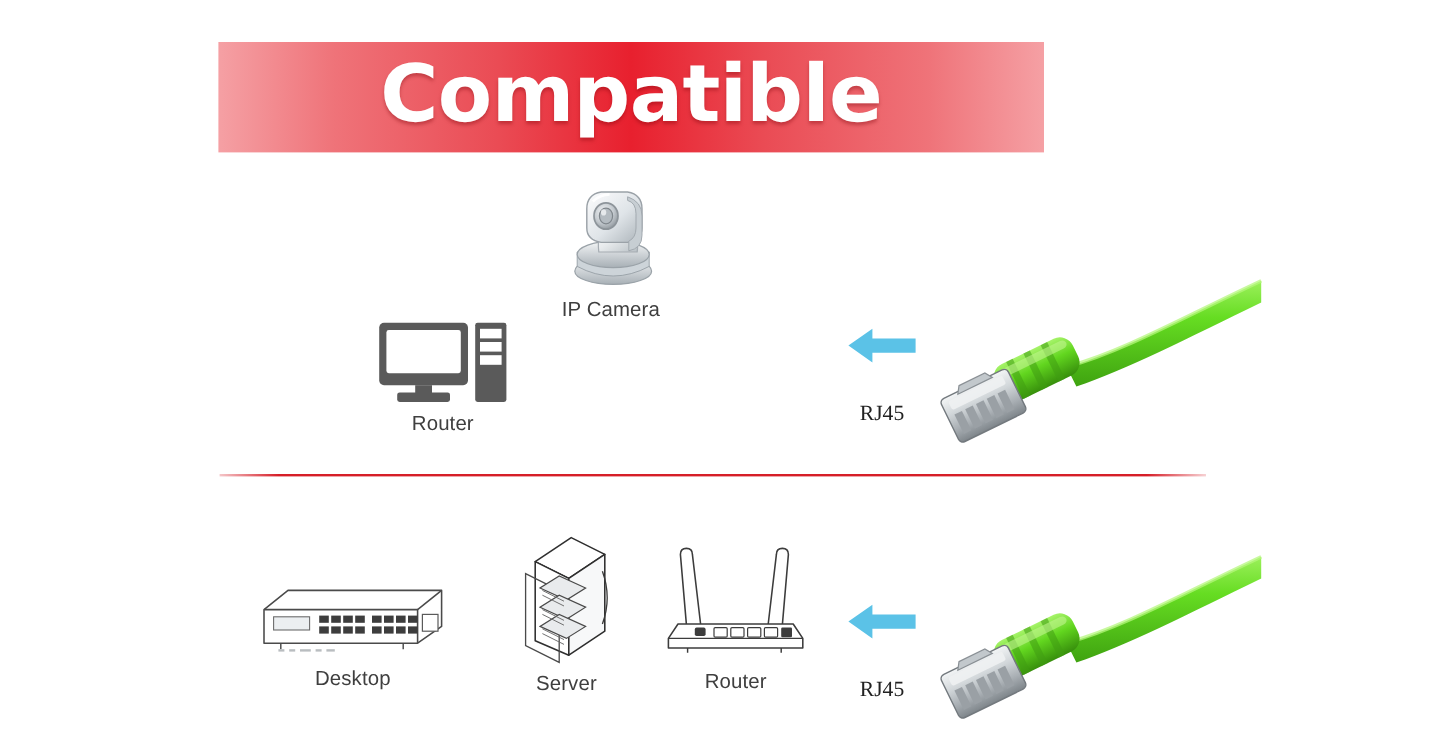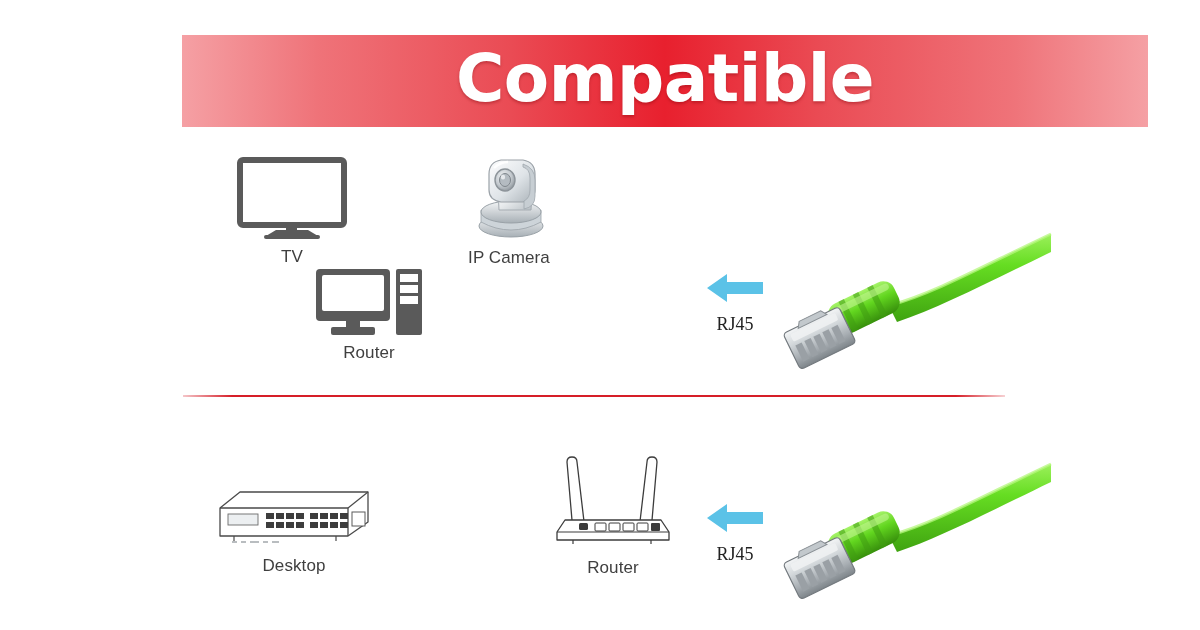--- a/index.html
+++ b/index.html
@@ -17,21 +17,21 @@
     width: 1200px;
     height: 630px;
     background: #ffffff;
   }
 
   
   .banner {
     position: absolute;
     left: 182px;
     top: 35px;
-    width: 966px;
+    width: 688px;
     height: 92px;
     background: linear-gradient(90deg,
         #f5a0a4 0%,
         #ef7379 14%,
         #ea4b54 34%,
         #e8202e 50%,
         #ea4b54 66%,
         #ef7379 86%,
         #f5a0a4 100%);
   }
@@ -106,46 +106,35 @@
   .n-router  { left: 551px; top: 448px; justify-content: center; }
   .arrow-2   { left: 707px; top: 502px; }
   .cable-2   { left: 793px; top: 462px; }
 
   .arrow-block {
     position: absolute;
     display: flex;
     flex-direction: column;
     align-items: center;
   }
-  .arrow-block .label-serif { margin-top: 10px; }
+  .arrow-block .label-serif { margin-top: 30px; }
 
   .cable-block { position: absolute; }
 
   svg { display: block; overflow: visible; }
 </style>
 </head>
 <body>
 
 <div id="canvas">
 
   <div class="banner">
     <div class="banner-title">Compatible</div>
   </div>
 
-  <div class="node n-tv">
-    <div class="art">
-      <svg width="112" height="84" viewBox="0 0 112 84">
-        <rect x="4" y="3" width="104" height="65" rx="3" fill="none" stroke="#5a5a5a" stroke-width="6"></rect>
-        <rect x="50" y="68" width="11" height="8" fill="#5a5a5a"></rect>
-        <path d="M30 79 L82 79 L72 73 L40 73 Z" fill="#5a5a5a"></path>
-        <rect x="28" y="78" width="56" height="4" rx="2" fill="#5a5a5a"></rect>
-      </svg>
-    </div>
-    <div class="label">TV</div>
-  </div>
 
   <div class="node n-ipcam">
     <div class="art">
       <svg width="92" height="90" viewBox="0 0 92 90">
         <defs>
           <linearGradient id="camBody" x1="0" y1="0" x2="1" y2="1">
             <stop offset="0%" stop-color="#ffffff"></stop>
             <stop offset="45%" stop-color="#e8ebed"></stop>
             <stop offset="100%" stop-color="#b9c0c5"></stop>
           </linearGradient>
@@ -303,20 +292,49 @@
             <rect x="31" y="63" width="5" height="2"></rect>
           <rect x="40" y="63" width="9" height="2"></rect>
             <rect x="53" y="63" width="5" height="2"></rect>
           <rect x="62" y="63" width="7" height="2"></rect>
         </g>
       </svg>
     </div>
     <div class="label">Desktop</div>
   </div>
 
+  <div class="node n-server">
+    <div class="art">
+      <svg width="80" height="112" viewBox="0 0 80 112">
+
+        <path d="M14 26 L44 6 L72 20 L42 40 Z" fill="#ffffff" stroke="#2f2f2f" stroke-width="1.3" stroke-linejoin="round"></path>
+
+        <path d="M14 26 L42 40 L42 104 L14 92 Z" fill="#ffffff" stroke="#2f2f2f" stroke-width="1.3" stroke-linejoin="round"></path>
+
+        <path d="M42 40 L72 20 L72 84 L42 104 Z" fill="#f7f8f9" stroke="#2f2f2f" stroke-width="1.3" stroke-linejoin="round"></path>
+
+        <path d="M6 36 L34 50 L34 110 L6 96 Z" fill="none" stroke="#4a4a4a" stroke-width="1.1"></path>
+
+        <g stroke="#4a4a4a" stroke-width="1" fill="#e9ebed">
+          <path d="M18 48 L40 58 L56 48 L34 38 Z"></path>
+          <path d="M18 64 L40 74 L56 64 L34 54 Z"></path>
+          <path d="M18 80 L40 90 L56 80 L34 70 Z"></path>
+        </g>
+
+        <g stroke="#6a6a6a" stroke-width="0.8">
+          <path d="M20 50 L38 59 M20 54 L38 63"></path>
+          <path d="M20 66 L38 75 M20 70 L38 79"></path>
+          <path d="M20 82 L38 91 M20 86 L38 95"></path>
+        </g>
+
+        <path d="M70 34 q8 22 0 44" fill="none" stroke="#3a3a3a" stroke-width="1.1"></path>
+      </svg>
+    </div>
+    <div class="label">Server</div>
+  </div>
 
   <div class="node n-router">
     <div class="art">
       <svg width="124" height="104" viewBox="0 0 124 104">
 
         <path d="M22 84 L16 14 q0 -5 5 -5 q5 0 5 5 L34 82 Z" fill="#ffffff" stroke="#3c3c3c" stroke-width="1.3" stroke-linejoin="round"></path>
         <path d="M100 84 L106 14 q0 -5 -5 -5 q-5 0 -5 5 L88 82 Z" fill="#ffffff" stroke="#3c3c3c" stroke-width="1.3" stroke-linejoin="round"></path>
 
         <path d="M6 84 L14 72 L110 72 L118 84 L118 92 L6 92 Z" fill="#ffffff" stroke="#3c3c3c" stroke-width="1.3" stroke-linejoin="round"></path>
         <path d="M6 84 L118 84" fill="none" stroke="#3c3c3c" stroke-width="1.1"></path>

